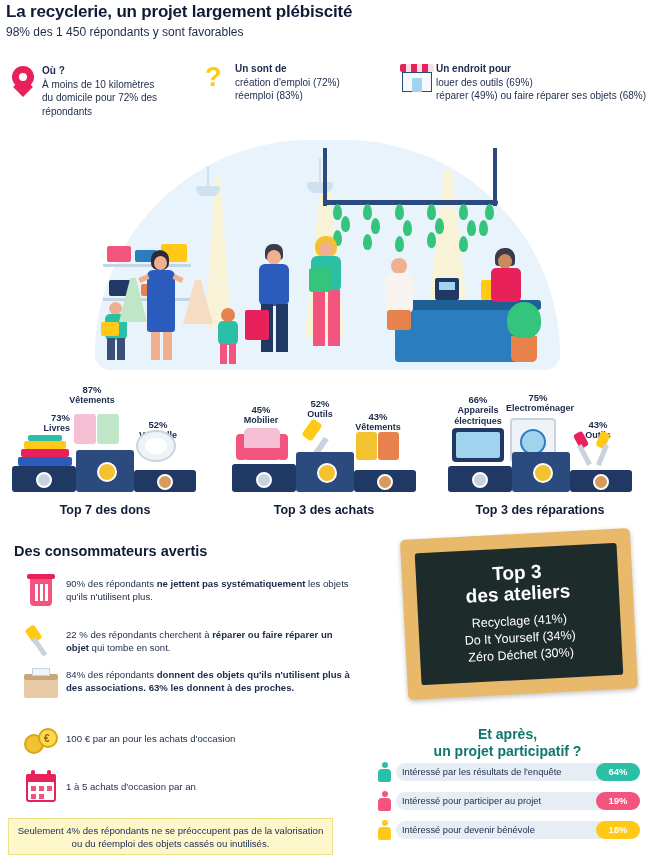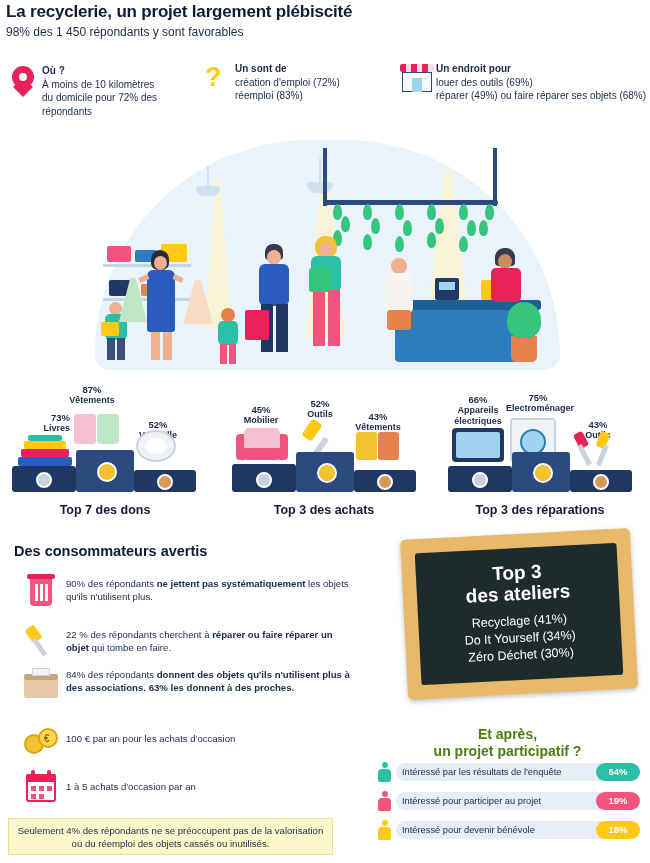--- a/index.html
+++ b/index.html
@@ -112,21 +112,21 @@
   }
   #boardInner{
     position:absolute;left:14px;top:14px;width:202px;height:132px;
     background:#1e2b2b;border-radius:3px;
     color:#ffffff;text-align:center;
   }
   #boardInner .t1{margin-top:14px;font-size:19px;font-weight:bold;line-height:21px;}
   #boardInner .t2{margin-top:9px;font-size:12.5px;line-height:17px;font-weight:normal;}
 
   
-  #partTitle{left:375px;top:726px;width:265px;text-align:center;font-size:14px;font-weight:bold;color:#4d7c0f;line-height:17px;}
+  #partTitle{left:375px;top:726px;width:265px;text-align:center;font-size:14px;font-weight:bold;color:#0f766e;line-height:17px;}
   .partBar{
     position:absolute;height:18px;border-radius:9px;background:#e6edf4;
   }
   .partFill{
     position:absolute;right:0;top:0;height:18px;border-radius:9px;
     color:#fff;font-size:9.5px;font-weight:bold;text-align:center;line-height:18px;
   }
   .partText{position:absolute;font-size:9.3px;color:#1b2a4a;line-height:18px;}
   .figIcon{position:absolute;width:13px;height:20px;}
   .figIcon .hd{position:absolute;left:3.5px;top:0;width:6px;height:6px;border-radius:50%;}
@@ -413,21 +413,21 @@
 </div>
 <div class="consText" style="top:577px;">
   <span>90% des répondants </span><span class="bold">ne jettent pas systématiquement</span><span> les objets qu'ils n'utilisent plus.</span>
 </div>
 
 <div class="consIcon" style="top:624px;">
   <div class="abs" style="left:4px;top:2px;width:11px;height:16px;background:#ffc915;border-radius:3px;transform:rotate(-35deg);"></div>
   <div class="abs" style="left:13px;top:13px;width:5px;height:20px;background:#c9d3de;transform:rotate(-35deg);"></div>
 </div>
 <div class="consText" style="top:628px;">
-  <span>22 % des répondants cherchent à </span><span class="bold">réparer ou faire réparer un objet</span><span> qui tombe en faire.</span>
+  <span>22 % des répondants cherchent à </span><span class="bold">réparer ou faire réparer un objet</span><span> qui tombe en sont.</span>
 </div>
 
 <div class="consIcon" style="top:668px;">
   <div class="abs" style="left:0;top:10px;width:34px;height:20px;background:#e8c9a6;border-radius:2px;"></div>
   <div class="abs" style="left:0;top:6px;width:34px;height:6px;background:#c9a57c;border-radius:2px;"></div>
   <div class="abs" style="left:8px;top:0;width:18px;height:8px;background:#f2f5f8;border:1px solid #c9d3de;box-sizing:border-box;"></div>
 </div>
 <div class="consText" style="top:668px;">
   <span>84% des répondants </span><span class="bold">donnent des objets qu'ils n'utilisent plus à des associations.</span><span> </span><span class="bold">63% les donnent à des proches.</span>
 </div>

